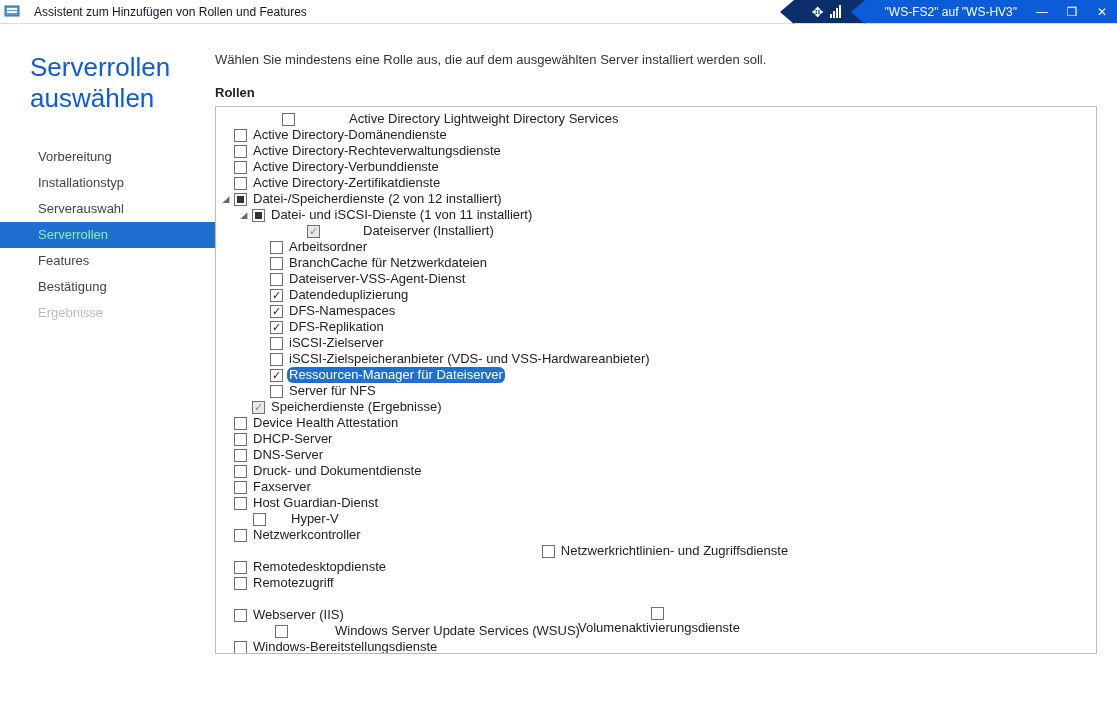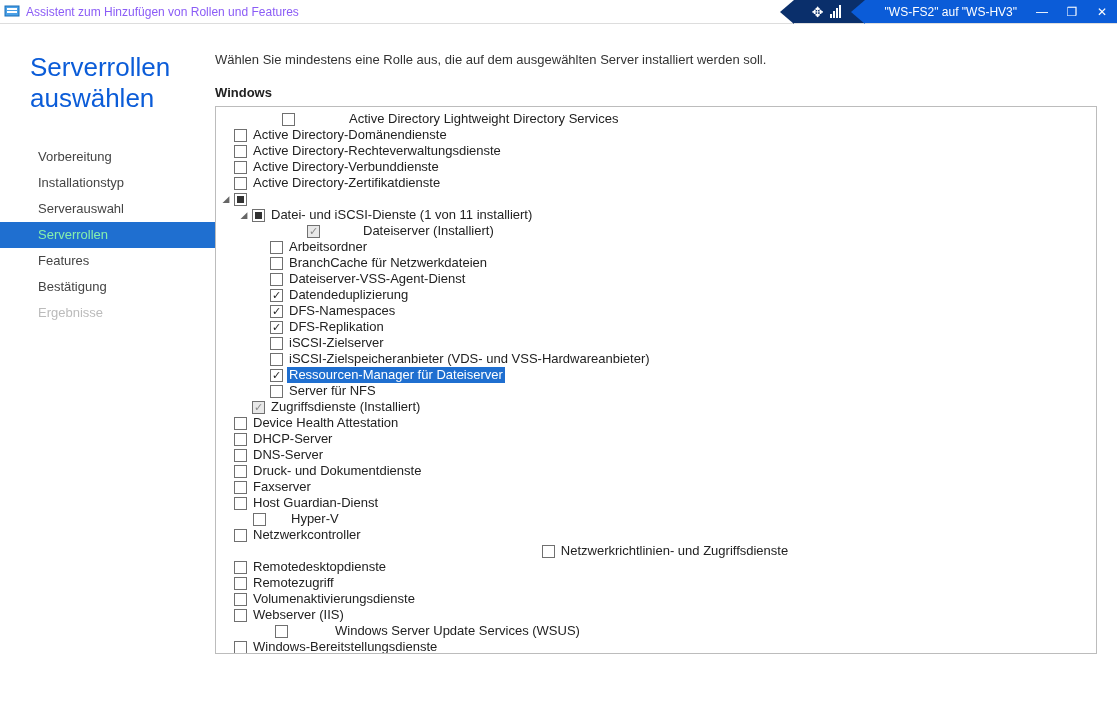--- a/index.html
+++ b/index.html
@@ -1,21 +1,21 @@
 <!DOCTYPE html>
 <html><head>
 <meta charset="utf-8">
 <style>
   * { box-sizing: border-box; }
   html, body { margin: 0; padding: 0; font-family: "Segoe UI", Arial, sans-serif; font-size: 13px; color: #222; background: #fff; }
   .window { width: 1117px; height: 717px; position: relative; overflow: hidden; background: #fff; }
   .titlebar { height: 24px; display: flex; align-items: center; border-bottom: 1px solid #ddd; }
   .titlebar-left { display: flex; align-items: center; padding-left: 4px; flex: 0 0 auto; }
   .app-icon { width: 16px; height: 16px; margin-right: 6px; display:inline-block; }
-  .title-text { font-size: 12px; color: #8b5cf6; }
+  .title-text { font-size: 12px; color: #0f172a; margin-left: 8px; }
   .titlebar-right { margin-left: auto; height: 100%; display: flex; align-items: center; }
   .hv-wedge { display: flex; align-items: center; height: 100%; }
   .wedge-dark { background: #0a2f6b; color:#fff; height:100%; display:flex; align-items:center; padding:0 12px 0 18px; position:relative; }
   .wedge-dark::before { content:""; position:absolute; left:-14px; top:0; width:0;height:0;border-top:12px solid transparent;border-bottom:12px solid transparent;border-right:14px solid #0a2f6b; }
   .wedge-blue { background:#0b5cd8; color:#fff; height:100%; display:flex; align-items:center; padding:0 10px 0 20px; position:relative; }
   .wedge-blue::before { content:""; position:absolute; left:-14px; top:0; width:0;height:0;border-top:12px solid transparent;border-bottom:12px solid transparent;border-right:14px solid #0b5cd8; }
   .sig-icon { display:inline-flex; gap:1px; align-items:flex-end; margin-right:12px; }
   .sig-icon span { width:2px; background:#fff; display:inline-block; }
   .hv-host { font-size:12px; }
   .win-controls { display:flex; height:100%; }
@@ -35,21 +35,21 @@
   .tree { font-size:13px; }
   .row { display:flex; align-items:center; height:16px; line-height:16px; padding:0; white-space:nowrap; }
   .exp { width:12px; text-align:center; font-size:9px; color:#666; cursor:pointer; display:inline-block; user-select:none; }
   .exp.hidden { visibility:hidden; }
   .cb { width:13px; height:13px; border:1px solid #707070; margin:0 4px 0 2px; display:inline-flex; align-items:center; justify-content:center; background:#fff; cursor:pointer; flex:0 0 13px; }
   .cb.checked::after { content:"✓"; font-size:11px; line-height:11px; color:#222; }
   .cb.locked { background:#e8e8e8; }
   .cb.locked::after { content:"✓"; font-size:11px; line-height:11px; color:#888; }
   .cb.indet::after { content:""; width:7px; height:7px; background:#333; display:block; }
   .lbl { padding-left:2px; }
-  .lbl.sel { background:#1f6fd0; color:#fff; padding:0 2px; }
+  .lbl.sel { background:#1f6fd0; color:#fff; padding:0 2px;border-radius:6px; }
   .move-icon { font-size:14px; margin-right:6px; }
 </style>
 </head>
 <body>
 
 <div class="window">
 
   <div class="titlebar">
     <div class="titlebar-left">
       <span class="app-icon">
@@ -95,21 +95,21 @@
           <div class="nav-item">Serverauswahl</div>
           <div class="nav-item active">Serverrollen</div>
           <div class="nav-item">Features</div>
           <div class="nav-item">Bestätigung</div>
           <div class="nav-item disabled">Ergebnisse</div>
         </div>
     </div>
 
     <div class="right-col">
       <div class="instruction">Wählen Sie mindestens eine Rolle aus, die auf dem ausgewählten Server installiert werden soll.</div>
-      <div class="section-label">Windows</div>
+      <div class="section-label">Rollen</div>
       <div class="roles-box">
         <div class="tree" id="roles-tree">
             <div class="row" style="padding-left: 4px; gap: 48px;">
               <span class="exp hidden">▶</span>
               <span class="cb"></span>
               <span class="lbl">Active Directory Lightweight Directory Services</span>
             </div>
             <div class="row" style="padding-left: 4px;">
               <span class="exp hidden">▶</span>
               <span class="cb"></span>
@@ -126,20 +126,21 @@
               <span class="lbl">Active Directory-Verbunddienste</span>
             </div>
             <div class="row" style="padding-left: 4px;">
               <span class="exp hidden">▶</span>
               <span class="cb"></span>
               <span class="lbl">Active Directory-Zertifikatdienste</span>
             </div>
             <div class="row" style="padding-left: 4px;">
               <span class="exp">◢</span>
               <span class="cb indet"></span>
+              <span class="lbl">Datei-/Speicherdienste (2 von 12 installiert)</span>
             </div>
             <div class="row" style="padding-left: 22px;">
               <span class="exp">◢</span>
               <span class="cb indet"></span>
               <span class="lbl">Datei- und iSCSI-Dienste (1 von 11 installiert)</span>
             </div>
             <div class="row" style="padding-left: 40px; gap: 37px;">
               <span class="exp hidden">▶</span>
               <span class="cb locked"></span>
               <span class="lbl">Dateiserver (Installiert)</span>
@@ -190,21 +191,21 @@
               <span class="lbl sel">Ressourcen-Manager für Dateiserver</span>
             </div>
             <div class="row" style="padding-left: 40px;">
               <span class="exp hidden">▶</span>
               <span class="cb"></span>
               <span class="lbl">Server für NFS</span>
             </div>
             <div class="row" style="padding-left: 22px;">
               <span class="exp hidden">▶</span>
               <span class="cb locked"></span>
-              <span class="lbl">Zugriffsdienste (Installiert)</span>
+              <span class="lbl">Speicherdienste (Ergebnisse)</span>
             </div>
             <div class="row" style="padding-left: 4px;">
               <span class="exp hidden">▶</span>
               <span class="cb"></span>
               <span class="lbl">Device Health Attestation</span>
             </div>
             <div class="row" style="padding-left: 4px;">
               <span class="exp hidden">▶</span>
               <span class="cb"></span>
               <span class="lbl">DHCP-Server</span>
@@ -247,21 +248,21 @@
             <div class="row" style="padding-left: 4px;">
               <span class="exp hidden">▶</span>
               <span class="cb"></span>
               <span class="lbl">Remotedesktopdienste</span>
             </div>
             <div class="row" style="padding-left: 4px;">
               <span class="exp hidden">▶</span>
               <span class="cb"></span>
               <span class="lbl">Remotezugriff</span>
             </div>
-            <div class="row" style="padding-left: 4px;">
+            <div class="row" style="padding-left: 4px; flex-direction: column;">
               <span class="exp hidden">▶</span>
               <span class="cb"></span>
               <span class="lbl">Volumenaktivierungsdienste</span>
             </div>
             <div class="row" style="padding-left: 4px;">
               <span class="exp hidden">▶</span>
               <span class="cb"></span>
               <span class="lbl">Webserver (IIS)</span>
             </div>
             <div class="row" style="padding-left: 4px; gap: 41px;">

